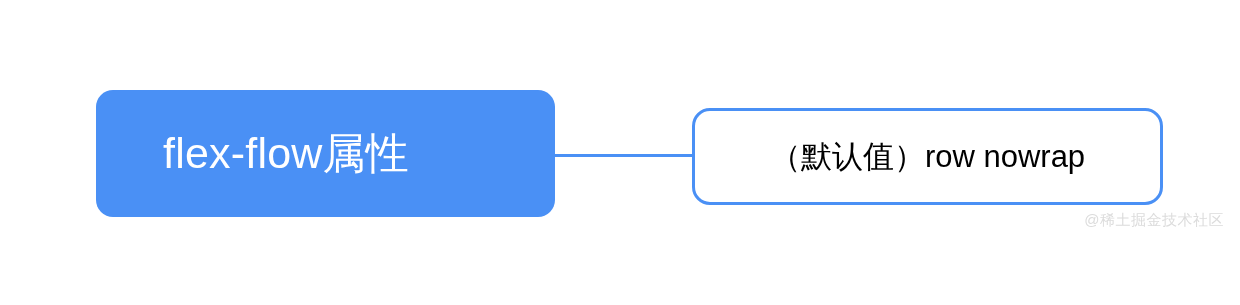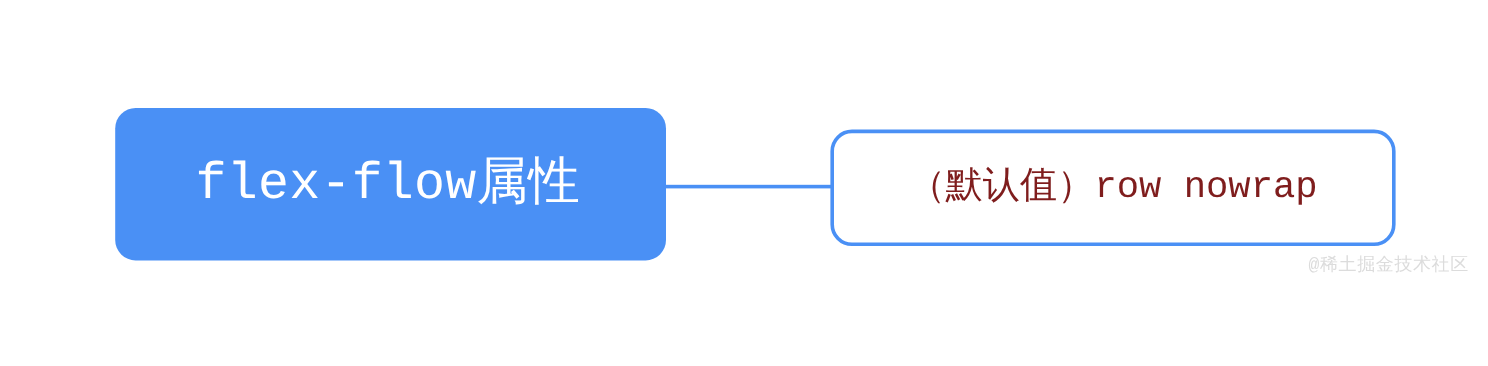--- a/index.html
+++ b/index.html
@@ -10,21 +10,20 @@
   }
   body {
     font-family: "Liberation Sans", "DejaVu Sans", sans-serif;
   }
   #canvas {
     position: relative;
     width: 1240px;
     height: 241px;
     background: #ffffff;
     overflow: hidden;
-    font-family: Liberation Mono, monospace;
   }
 
   
   .node-root {
     position: absolute;
     left: 96px;
     top: 90px;
     width: 459px;
     height: 127px;
     box-sizing: border-box;
@@ -62,21 +61,21 @@
     height: 97px;
     box-sizing: border-box;
     background: #ffffff;
     border: 3px solid #4a90f5;
     border-radius: 18px;
     display: flex;
     align-items: center;
     justify-content: center;
   }
   .node-child-label {
-    color: #7f1d1d;
+    color: #000000;
     font-size: 31px;
     font-weight: 400;
     line-height: 1;
     white-space: nowrap;
   }
 
   
   .watermark {
     position: absolute;
     right: 16px;

